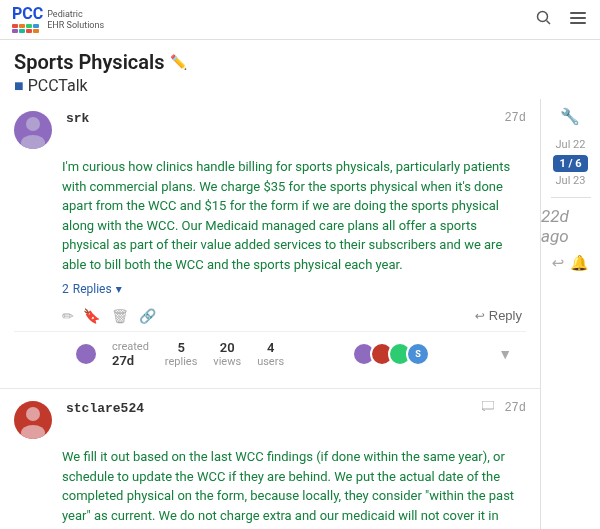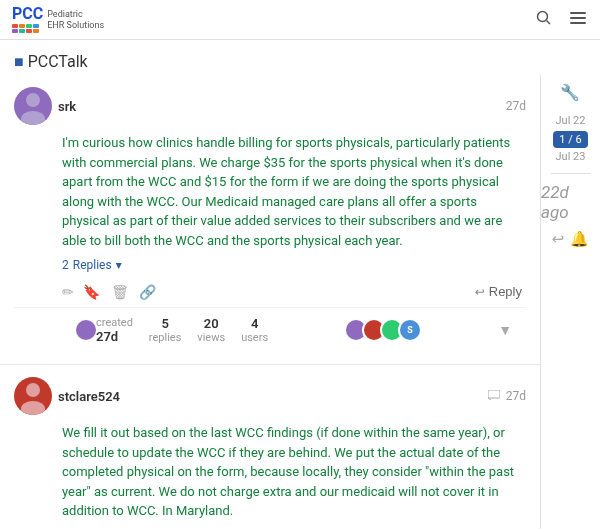--- a/index.html
+++ b/index.html
@@ -105,23 +105,24 @@
     }
 
     
     .post {
       padding: 12px 14px;
       border-bottom: 1px solid #e8e8e8;
       position: relative;
     }
     .post-header {
       display: flex;
-      align-items: center;
-      gap: 6px;
+      align-items: flex-start;
+      gap: 14px;
       margin-bottom: 8px;
+      font-family: Liberation Mono, monospace;
     }
     .avatar {
       width: 38px;
       height: 38px;
       border-radius: 50%;
       background: #ccc;
       flex-shrink: 0;
       display: flex;
       align-items: center;
       justify-content: center;
@@ -230,21 +231,21 @@
       display: flex;
       align-items: center;
       justify-content: center;
       font-size: 9px;
       font-weight: 700;
       color: #fff;
     }
     .thread-stat-created {
       display: flex;
       align-items: center;
-      gap: 0;
+      gap: 16px;
       font-size: 12px;
     }
     .mini-avatar-sm {
       width: 20px;
       height: 20px;
       border-radius: 50%;
       background: #888;
       display: flex;
       align-items: center;
       justify-content: center;
@@ -280,21 +281,21 @@
       color: #999;
       font-size: 11px;
       margin-bottom: 2px;
     }
     .page-indicator {
       background: #2b5ea7;
       color: #fff;
       border-radius: 4px;
       padding: 2px 6px;
       font-size: 11px;
-      font-weight: 400;
+      font-weight: 700;
       margin: 2px 0;
     }
     .sidebar-divider {
       width: 40px;
       height: 1px;
       background: #e0e0e0;
       margin: 8px 0;
     }
     .sidebar-ago {
       color: #999;
@@ -363,20 +364,24 @@
       <svg width="16" height="16" viewBox="0 0 16 16">
         <rect y="2" width="16" height="2" rx="1" fill="#555"></rect>
         <rect y="7" width="16" height="2" rx="1" fill="#555"></rect>
         <rect y="12" width="16" height="2" rx="1" fill="#555"></rect>
       </svg>
     </button>
   </div>
 </div>
 
 <div class="page-header">
+  <div class="page-title-row">
+    <span class="page-title">Sports Physicals</span>
+    <span class="edit-icon">✏️</span>
+  </div>
   <div class="breadcrumb">
     ■ <span>PCCTalk</span>
   </div>
 </div>
 
 <div class="main-layout">
 
   <div class="content-area">
 
     <div class="post">

